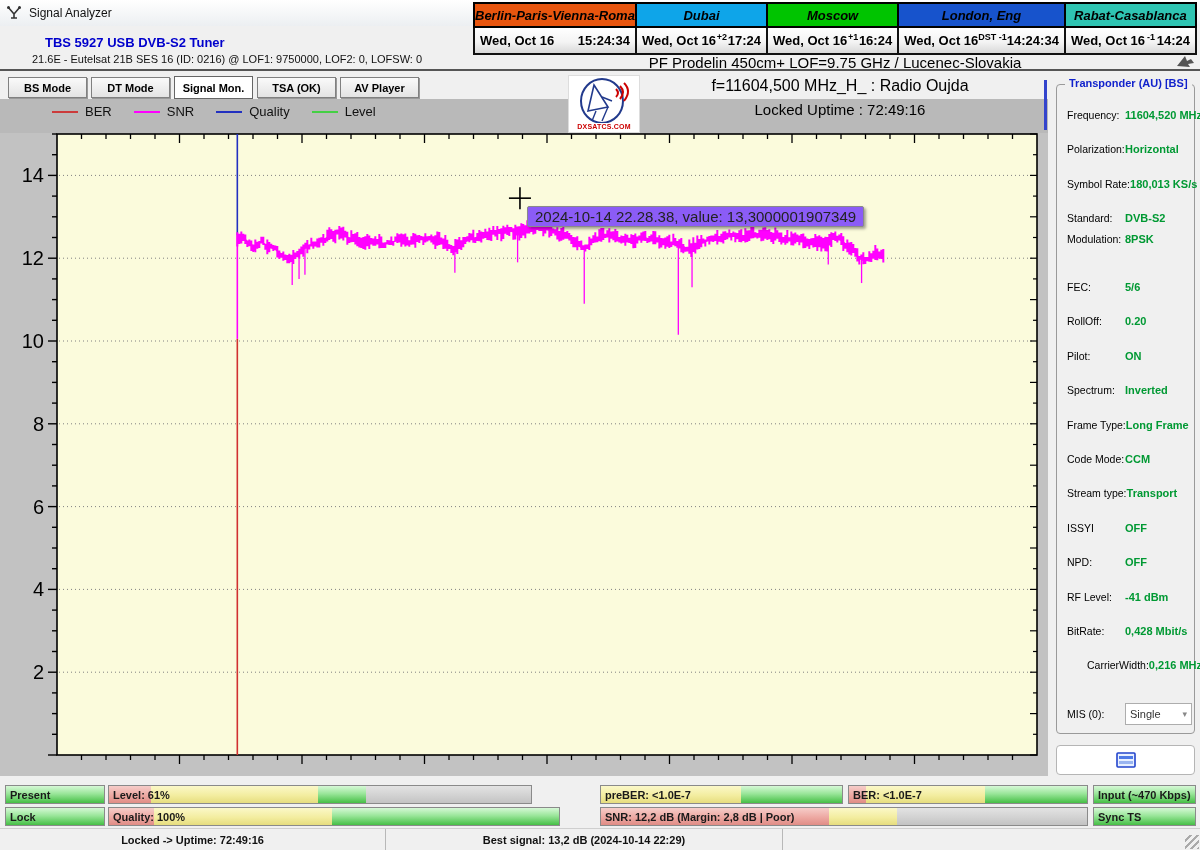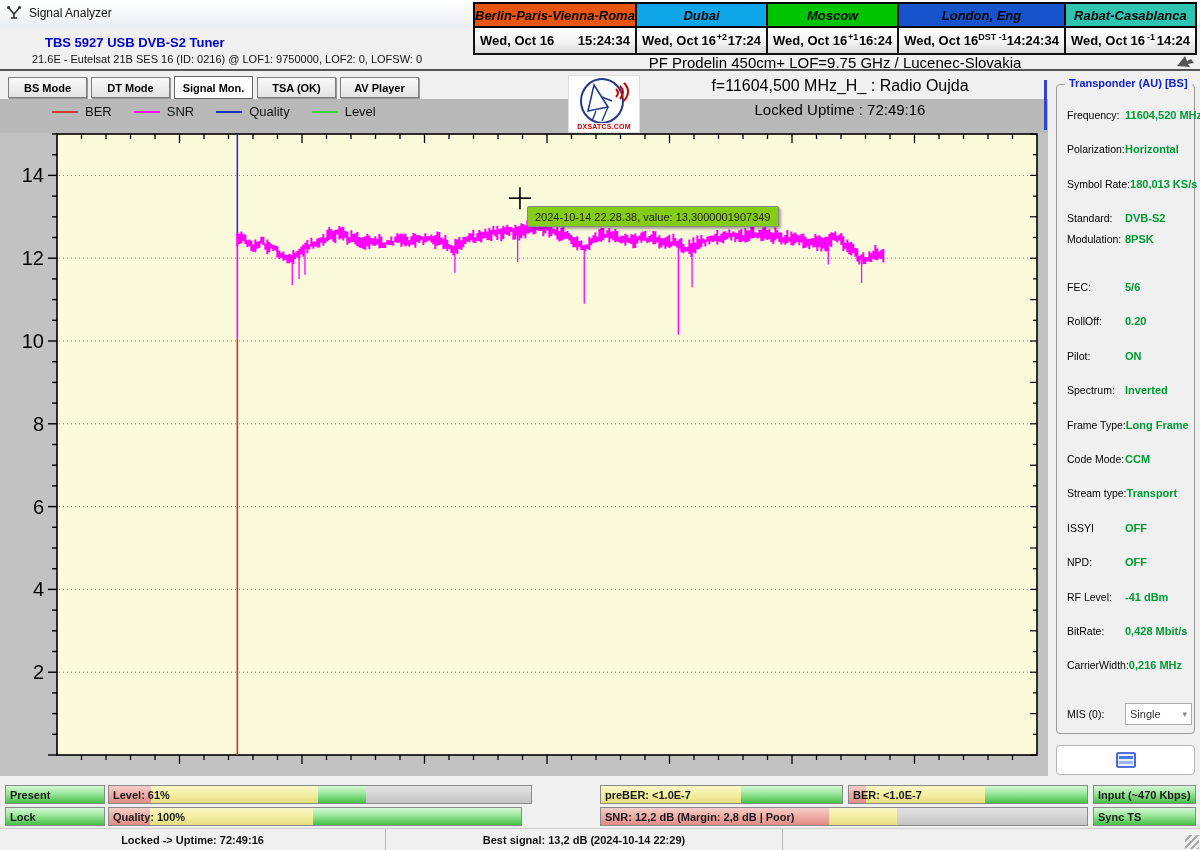--- a/index.html
+++ b/index.html
@@ -44,23 +44,23 @@
   
   .logo-box{position:absolute;left:568px;top:75px;width:72px;height:58px;background:#fff;z-index:4;
             display:flex;flex-direction:column;align-items:center;justify-content:flex-end;border:1px solid #ddd;}
   .logo-box svg{position:absolute;top:1px;}
   .logo-text{font-size:7px;font-weight:bold;color:#cc0000;letter-spacing:.2px;margin-bottom:2px;z-index:2;background:#fff;}
   .cursor-glyph{position:absolute;left:1176px;top:53px;width:20px;height:16px;z-index:2;}
   
   .chart-wrap{position:absolute;left:0;top:133px;width:1048px;height:643px;background:#c2c2c2;}
   .plot{position:absolute;left:57px;top:1px;width:980px;height:621px;background:#fbfbdc;}
   #chart-svg{position:absolute;left:0;top:0;width:1200px;height:800px;z-index:2;pointer-events:none;}
-  .tooltip{position:absolute;left:527px;top:206px;height:21px;z-index:5;background:#84cc16;
+  .tooltip{position:absolute;left:527px;top:206px;height:21px;z-index:5;background:#8b5cf6;
            border:1px solid #8a8a8a;border-radius:2px;box-shadow:2px 2px 3px rgba(0,0,0,.35);
-           font-size:11px;color:#222;display:flex;align-items:center;padding:0 7px;white-space:nowrap;}
+           font-size:15px;color:#222;display:flex;align-items:center;padding:0 7px;white-space:nowrap;}
   .scroll-accent{position:absolute;left:1044px;top:80px;width:3px;height:50px;background:#3344cc;z-index:2;}
   
   .tp-panel{position:absolute;left:1056px;top:84px;width:139px;height:650px;border:1px solid #9a9a9a;border-radius:4px;}
   .tp-title{position:absolute;left:8px;top:-8px;background:#f0f0f0;padding:0 4px;font-size:11px;font-weight:bold;color:#1122cc;white-space:nowrap;}
   .tp-row{position:absolute;left:10px;right:2px;display:flex;align-items:center;}
   .tp-label{flex:0 0 58px;font-size:10.5px;color:#000;white-space:nowrap;}
   .tp-value{font-size:11px;font-weight:bold;color:#009933;white-space:nowrap;}
   .mis-select{width:70px;height:22px;border:1px solid #adadad;background:#fff;display:flex;align-items:center;
               font-size:11px;padding:0 4px;justify-content:space-between;color:#333;}
   .mis-chev{font-size:9px;color:#888;}
@@ -430,21 +430,21 @@
           <span class="tp-value">OFF</span>
         </div>
         <div class="tp-row" style="top: 505.6px;">
           <span class="tp-label">RF Level:</span>
           <span class="tp-value">-41 dBm</span>
         </div>
         <div class="tp-row" style="top: 540px;">
           <span class="tp-label">BitRate:</span>
           <span class="tp-value">0,428 Mbit/s</span>
         </div>
-        <div class="tp-row" style="top: 574.4px;">
+        <div class="tp-row" style="top: 574.4px; margin-left: 20px;">
           <span class="tp-label">CarrierWidth:</span>
           <span class="tp-value">0,216 MHz</span>
         </div>
       </div>
     <div class="tp-row" id="mis-row" style="top:618px;">
       <span class="tp-label">MIS (0):</span>
       <span class="mis-select">
         <span>Single</span>
         <span class="mis-chev">▾</span>
       </span>
@@ -482,21 +482,21 @@
         <div class="blabel">BER: &lt;1.0E-7</div>
       </div>
       <div class="sbar" style="left: 1093px; top: 1px; width: 103px;">
         <div class="seg seg-green" style="left: 0%; width: 100%;"></div>
         <div class="blabel">Input (~470 Kbps)</div>
       </div>
       <div class="sbar" style="left: 5px; top: 23px; width: 100px;">
         <div class="seg seg-green" style="left: 0%; width: 100%;"></div>
         <div class="blabel">Lock</div>
       </div>
-      <div class="sbar" style="left: 108px; top: 23px; width: 414px;">
+      <div class="sbar" style="left: 108px; top: 23px; width: 452px;">
         <div class="seg seg-red" style="left: 0%; width: 10%;"></div>
         <div class="seg seg-yellow" style="left: 10%; width: 39.5%;"></div>
         <div class="seg seg-green" style="left: 49.5%; width: 50.5%;"></div>
         <div class="blabel">Quality: 100%</div>
       </div>
       <div class="sbar" style="left: 600px; top: 23px; width: 488px;">
         <div class="seg seg-red" style="left: 0%; width: 47%;"></div>
         <div class="seg seg-yellow" style="left: 47%; width: 14%;"></div>
         <div class="seg seg-gray" style="left: 61%; width: 39%;"></div>
         <div class="blabel">SNR: 12,2 dB (Margin: 2,8 dB | Poor)</div>

